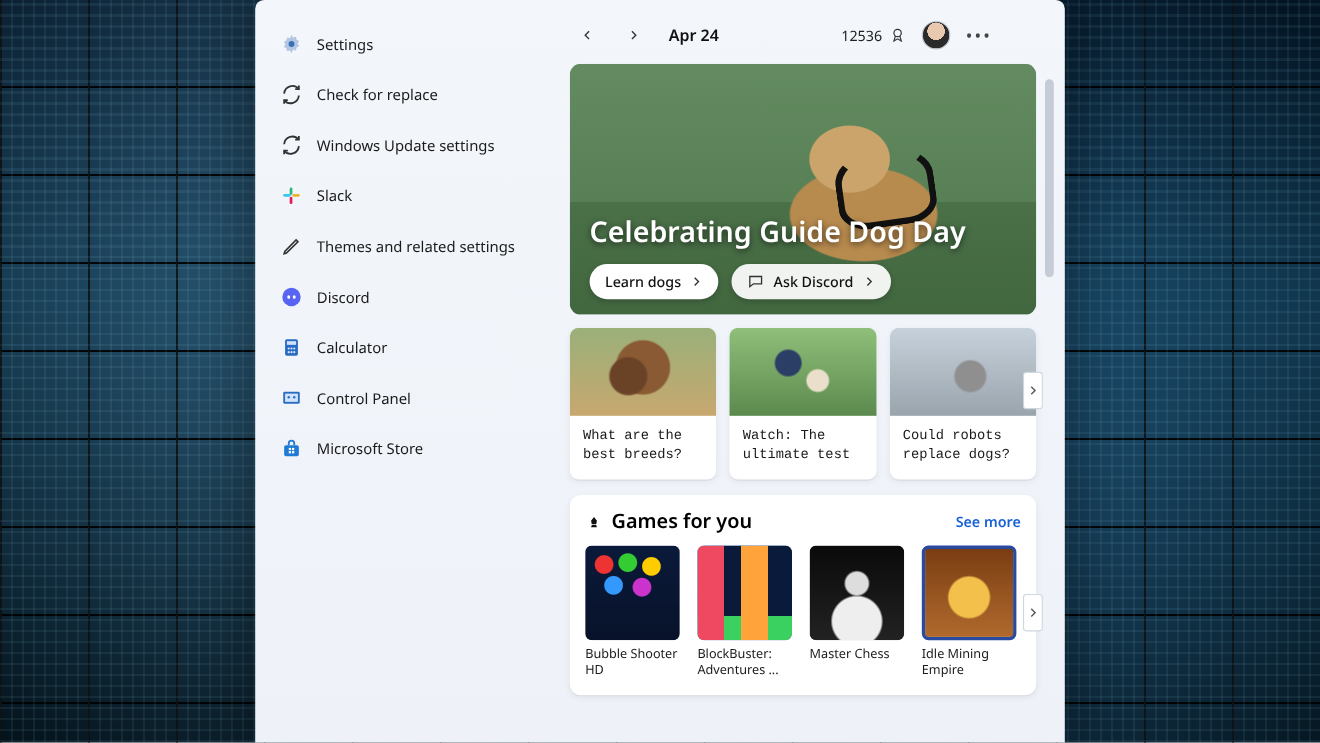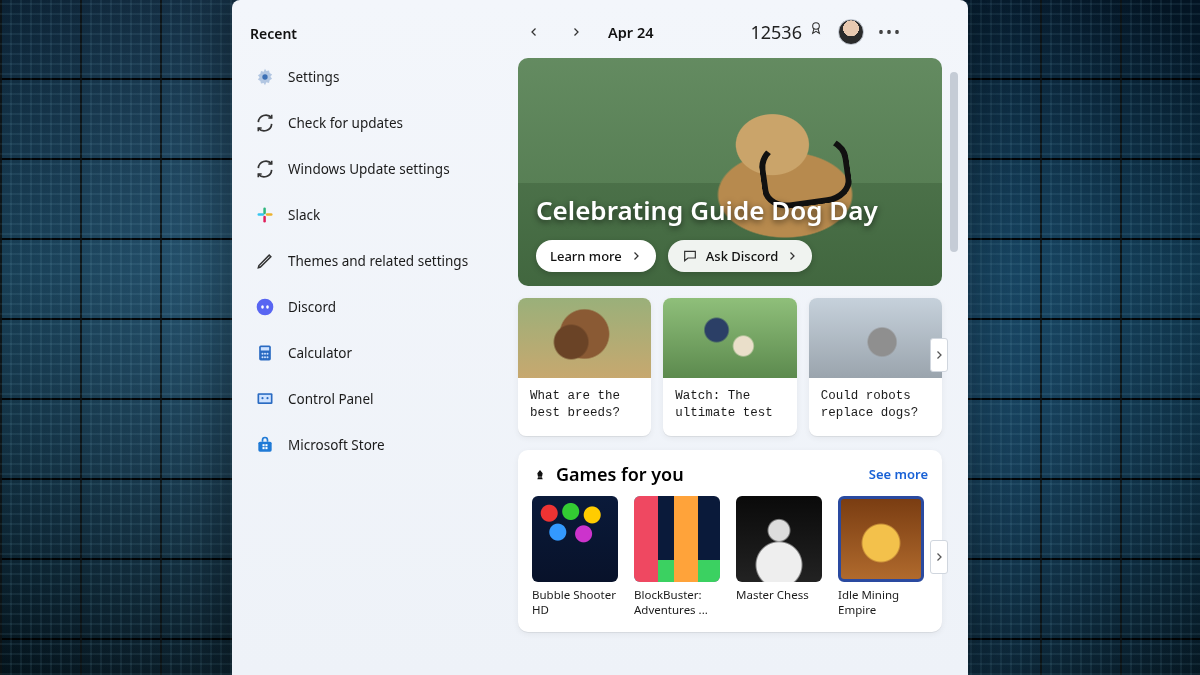--- a/index.html
+++ b/index.html
@@ -35,21 +35,21 @@
     font-size:13.5px; color:#1b1b1b; cursor:pointer;
   }
   .app-icon{ width:22px; height:22px; display:flex; align-items:center; justify-content:center; flex:0 0 22px; }
   .app-icon svg{ width:20px; height:20px; }
 
   .content { flex:1; padding: 14px 8px 10px 0; position:relative; }
   .topbar { display:flex; align-items:center; gap:14px; padding: 4px 18px 12px 10px; }
   .nav-arrow{ width:28px; height:28px; display:flex; align-items:center; justify-content:center; color:#333; border-radius:4px; cursor:pointer;}
   .date{ font-size:14.5px; font-weight:600; color:#111; margin-left:4px; }
   .topbar .sp{ flex:1; }
-  .points{ display:flex; align-items:flex-start; gap:6px; font-size:18px; color:#222; }
+  .points{ display:flex; align-items:center; gap:6px; font-size:13px; color:#222; }
   .avatar{ width:26px; height:26px; border-radius:50%; background: radial-gradient(circle at 50% 35%, #e8c9b0 0 40%, transparent 41%), linear-gradient(#2a2a2a,#2a2a2a); border:1px solid #c0c6cf;}
   .more-btn{ font-size:16px; color:#444; cursor:pointer; letter-spacing:2px;}
   .copilot-logo{ width:26px; height:26px; }
 
   .scroll-area{ height: 618px; overflow:hidden; padding: 0 18px 10px 8px; position:relative;}
   .fake-scrollbar{ position:absolute; right:2px; top:14px; width:8px; height:180px; background:#c5ccd6; border-radius:4px;}
   .hero{
     position:relative; width:100%; height:228px; border-radius:10px; overflow:hidden;
     background:
       radial-gradient(ellipse 60px 50px at 60% 38%, #caa46a 0 60%, transparent 62%),
@@ -91,41 +91,40 @@
   .chevron-svg{width:12px;height:12px;}
 </style>
 </head>
 <body>
 
 <div class="wallpaper"></div>
 
 <div class="panel">
 
   <aside class="sidebar">
-    <h3>Recent</h3>
     <div class="recent-list">
 
       <div class="recent-item">
         <span class="app-icon">
           <svg viewBox="0 0 24 24">
               <circle cx="12" cy="12" r="3.2" fill="#3b6fb5"></circle>
               <path fill="#3b6fb5" d="M12 2l1.6 2.9 3.2-.8.8 3.2L20.5 9l-2 2.6 2 2.6-2.9 1.7-.8 3.2-3.2-.8L12 22l-1.6-2.9-3.2.8-.8-3.2L3.5 15l2-2.6-2-2.6 2.9-1.7.8-3.2 3.2.8z" opacity=".35"></path>
             </svg>
         </span>
         <span>Settings</span>
       </div>
 
       <div class="recent-item">
         <span class="app-icon">
           <svg viewBox="0 0 24 24" fill="none" stroke="#333" stroke-width="2">
               <path d="M20 6a9 9 0 00-16 5M4 18a9 9 0 0016-5"></path>
               <path d="M20 2v4h-4M4 22v-4h4"></path>
             </svg>
         </span>
-        <span>Check for updates</span>
+        <span>Check for replace</span>
       </div>
 
       <div class="recent-item">
         <span class="app-icon">
           <svg viewBox="0 0 24 24" fill="none" stroke="#333" stroke-width="2">
               <path d="M20 6a9 9 0 00-16 5M4 18a9 9 0 0016-5"></path>
               <path d="M20 2v4h-4M4 22v-4h4"></path>
             </svg>
         </span>
         <span>Windows Update settings</span>
@@ -249,21 +248,21 @@
     </div>
 
     <div class="scroll-area">
       <div class="fake-scrollbar"></div>
 
       <div class="hero">
         <div class="harness"></div>
         <div class="hero-title">Celebrating Guide Dog Day</div>
         <div class="hero-actions">
           <div class="pill">
-            <span>Learn more</span>
+            <span>Learn dogs</span>
             <svg class="chevron-svg" viewBox="0 0 24 24" fill="none" stroke="#333" stroke-width="2.5">
                 <path d="M9 5l7 7-7 7"></path>
               </svg>
           </div>
           <div class="pill outline">
             <svg width="16" height="16" viewBox="0 0 24 24" fill="none" stroke="#333" stroke-width="1.8">
                 <path d="M4 5h16v10H9l-5 4z"></path>
               </svg>
             <span>Ask Discord</span>
             <svg class="chevron-svg" viewBox="0 0 24 24" fill="none" stroke="#333" stroke-width="2.5">

